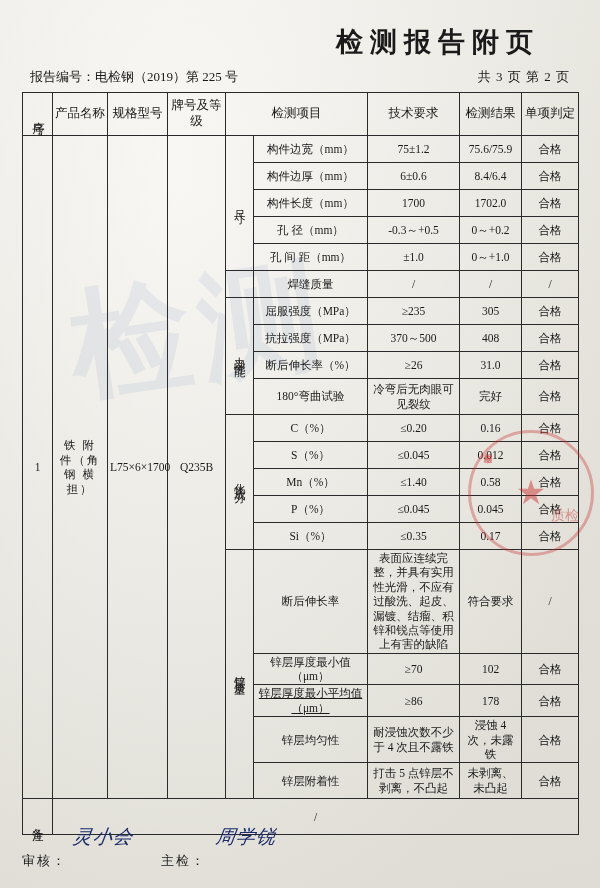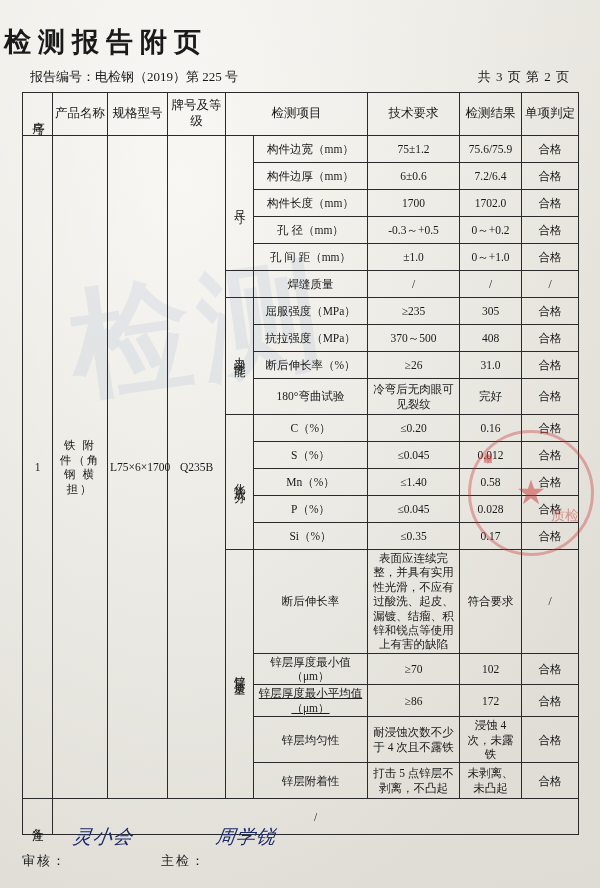--- a/index.html
+++ b/index.html
@@ -24,23 +24,23 @@
   .page:before {
     content: "";
     position: absolute;
     left: 0; top: 0; right: 0; bottom: 0;
     background: radial-gradient(ellipse at 30% 20%, rgba(255,255,255,0.55), rgba(0,0,0,0.04) 80%);
     pointer-events: none;
   }
   .title {
     position: absolute;
     top: 24px;
-    left: 4px;
+    left: 12px;
     width: 528px;
-    text-align: left;
+    text-align: right;
     font-size: 27px;
     letter-spacing: 7px;
     font-weight: bold;
     font-family: "Liberation Serif", "DejaVu Serif", serif;
   }
   .hdrline {
     position: absolute;
     top: 68px;
     left: 30px;
     width: 540px;
@@ -217,21 +217,21 @@
         <td rowspan="20">Q235B</td>
         <td rowspan="5" class="group"><span class="vert">尺寸</span></td>
         <td class="item">构件边宽（mm）</td>
         <td>75±1.2</td>
         <td>75.6/75.9</td>
         <td>合格</td>
       </tr>
       <tr class="row-h">
         <td class="item">构件边厚（mm）</td>
         <td>6±0.6</td>
-        <td>7.2/6.4</td>
+        <td>8.4/6.4</td>
         <td>合格</td>
       </tr>
       <tr class="row-h">
         <td class="item">构件长度（mm）</td>
         <td>1700</td>
         <td>1702.0</td>
         <td>合格</td>
       </tr>
       <tr class="row-h">
         <td class="item">孔 径（mm）</td>
@@ -295,21 +295,21 @@
       </tr>
       <tr class="row-h">
         <td class="item">Mn（%）</td>
         <td>≤1.40</td>
         <td>0.58</td>
         <td>合格</td>
       </tr>
       <tr class="row-h">
         <td class="item">P（%）</td>
         <td>≤0.045</td>
-        <td>0.028</td>
+        <td>0.045</td>
         <td>合格</td>
       </tr>
       <tr class="row-h">
         <td class="item">Si（%）</td>
         <td>≤0.35</td>
         <td>0.17</td>
         <td>合格</td>
       </tr>
 
       <tr class="row-tall">
@@ -321,21 +321,21 @@
       </tr>
       <tr class="row-h">
         <td class="item small">锌层厚度最小值（μm）</td>
         <td>≥70</td>
         <td>102</td>
         <td>合格</td>
       </tr>
       <tr class="row-h">
         <td class="item smaller">锌层厚度最小平均值（μm）</td>
         <td>≥86</td>
-        <td>172</td>
+        <td>178</td>
         <td>合格</td>
       </tr>
       <tr class="row-mid">
         <td class="item">锌层均匀性</td>
         <td class="small">耐浸蚀次数不少于 4 次且不露铁</td>
         <td class="small">浸蚀 4 次，未露铁</td>
         <td>合格</td>
       </tr>
       <tr class="row-mid">
         <td class="item">锌层附着性</td>

